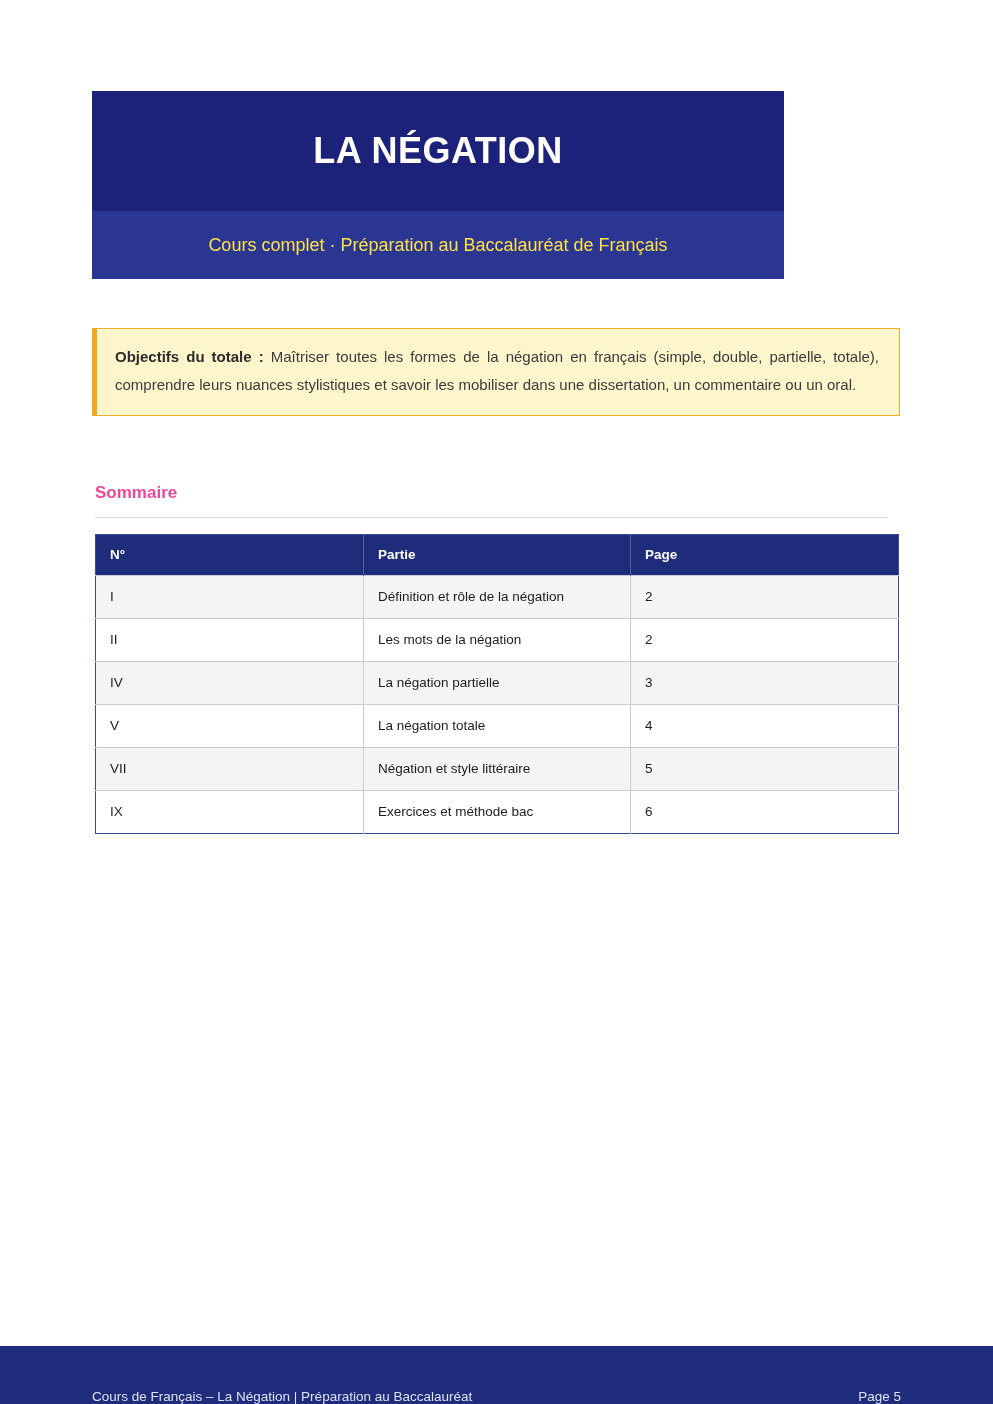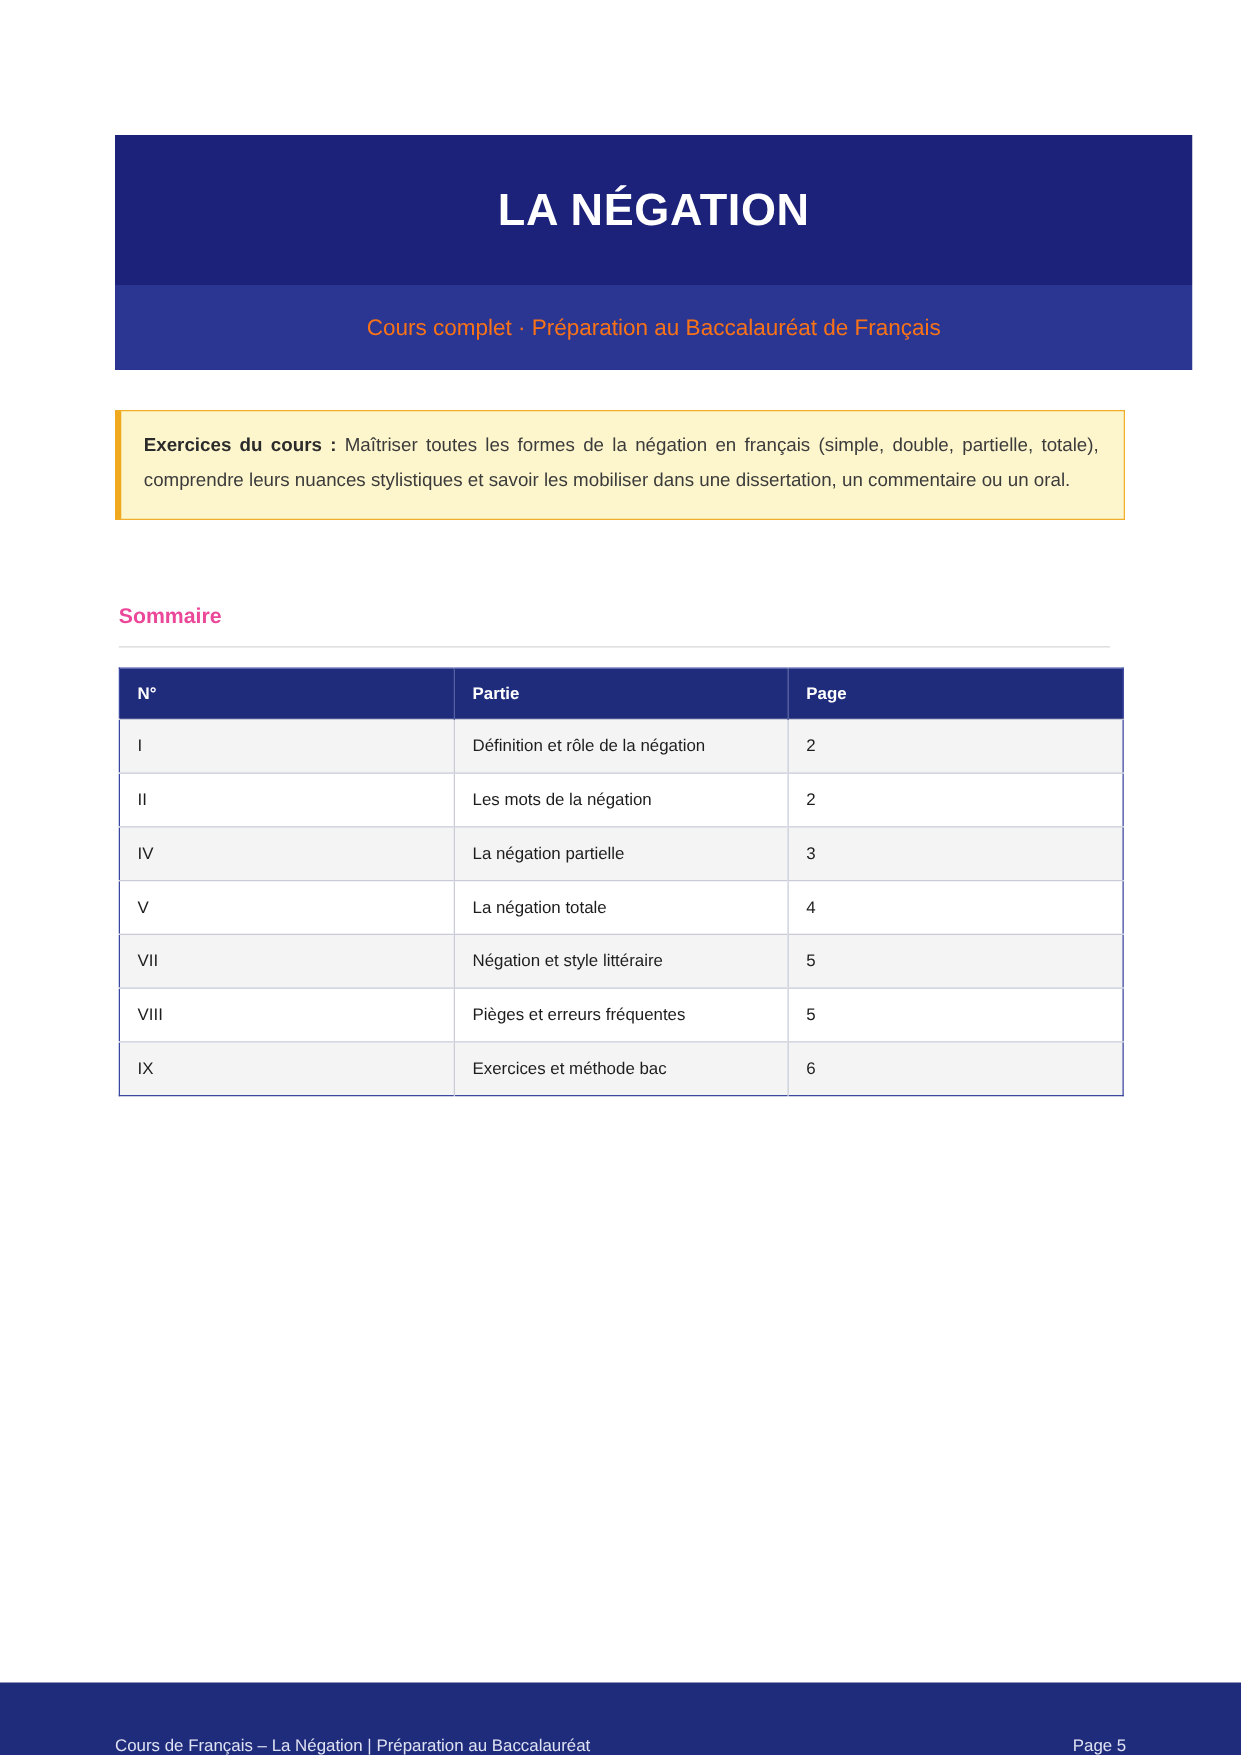--- a/index.html
+++ b/index.html
@@ -21,22 +21,22 @@
   .page {
     position: relative;
     width: 993px;
     height: 1404px;
   }
 
   
   .header-banner {
     position: absolute;
     left: 92px;
-    top: 108px;
-    width: 862px;
+    top: 91px;
+    width: 692px;
     height: 188px;
     overflow: hidden;
   }
   .header-title-band {
     height: 120px;
     background: #1c2279;
     display: flex;
     align-items: center;
     justify-content: center;
   }
@@ -50,21 +50,21 @@
     text-align: center;
   }
   .header-subtitle-band {
     height: 68px;
     background: #2b3693;
     display: flex;
     align-items: center;
     justify-content: center;
   }
   .header-subtitle {
-    color: #f97316;
+    color: #fde047;
     font-size: 18px;
     font-weight: normal;
     margin: 0;
     text-align: right;
   }
 
   
   .objectives-box {
     position: absolute;
     left: 92px;
@@ -188,21 +188,21 @@
   <div class="header-banner">
     <div class="header-title-band">
       <h1 class="header-title">LA NÉGATION</h1>
     </div>
     <div class="header-subtitle-band">
       <p class="header-subtitle">Cours complet · Préparation au Baccalauréat de Français</p>
     </div>
   </div>
 
   <div class="objectives-box">
-    <p class="objectives-text"><span class="objectives-lead">Exercices du cours :</span><span> Maîtriser toutes les formes de la négation en français (simple, double, partielle, totale), comprendre leurs nuances stylistiques et savoir les mobiliser dans une dissertation, un commentaire ou un oral.</span></p>
+    <p class="objectives-text"><span class="objectives-lead">Objectifs du totale :</span><span> Maîtriser toutes les formes de la négation en français (simple, double, partielle, totale), comprendre leurs nuances stylistiques et savoir les mobiliser dans une dissertation, un commentaire ou un oral.</span></p>
   </div>
 
   <div class="section-heading-wrap">
     <h2 class="section-heading">Sommaire</h2>
     <div class="section-rule"></div>
   </div>
 
   <div class="toc-table-wrap">
     <table class="toc">
       <colgroup>
@@ -237,25 +237,20 @@
           <td>V</td>
           <td>La négation totale</td>
           <td>4</td>
         </tr>
         <tr>
           <td>VII</td>
           <td>Négation et style littéraire</td>
           <td>5</td>
         </tr>
         <tr>
-          <td>VIII</td>
-          <td>Pièges et erreurs fréquentes</td>
-          <td>5</td>
-        </tr>
-        <tr>
           <td>IX</td>
           <td>Exercices et méthode bac</td>
           <td>6</td>
         </tr>
       </tbody>
     </table>
   </div>
 
   <div class="footer-band">
     <div class="footer-inner">

